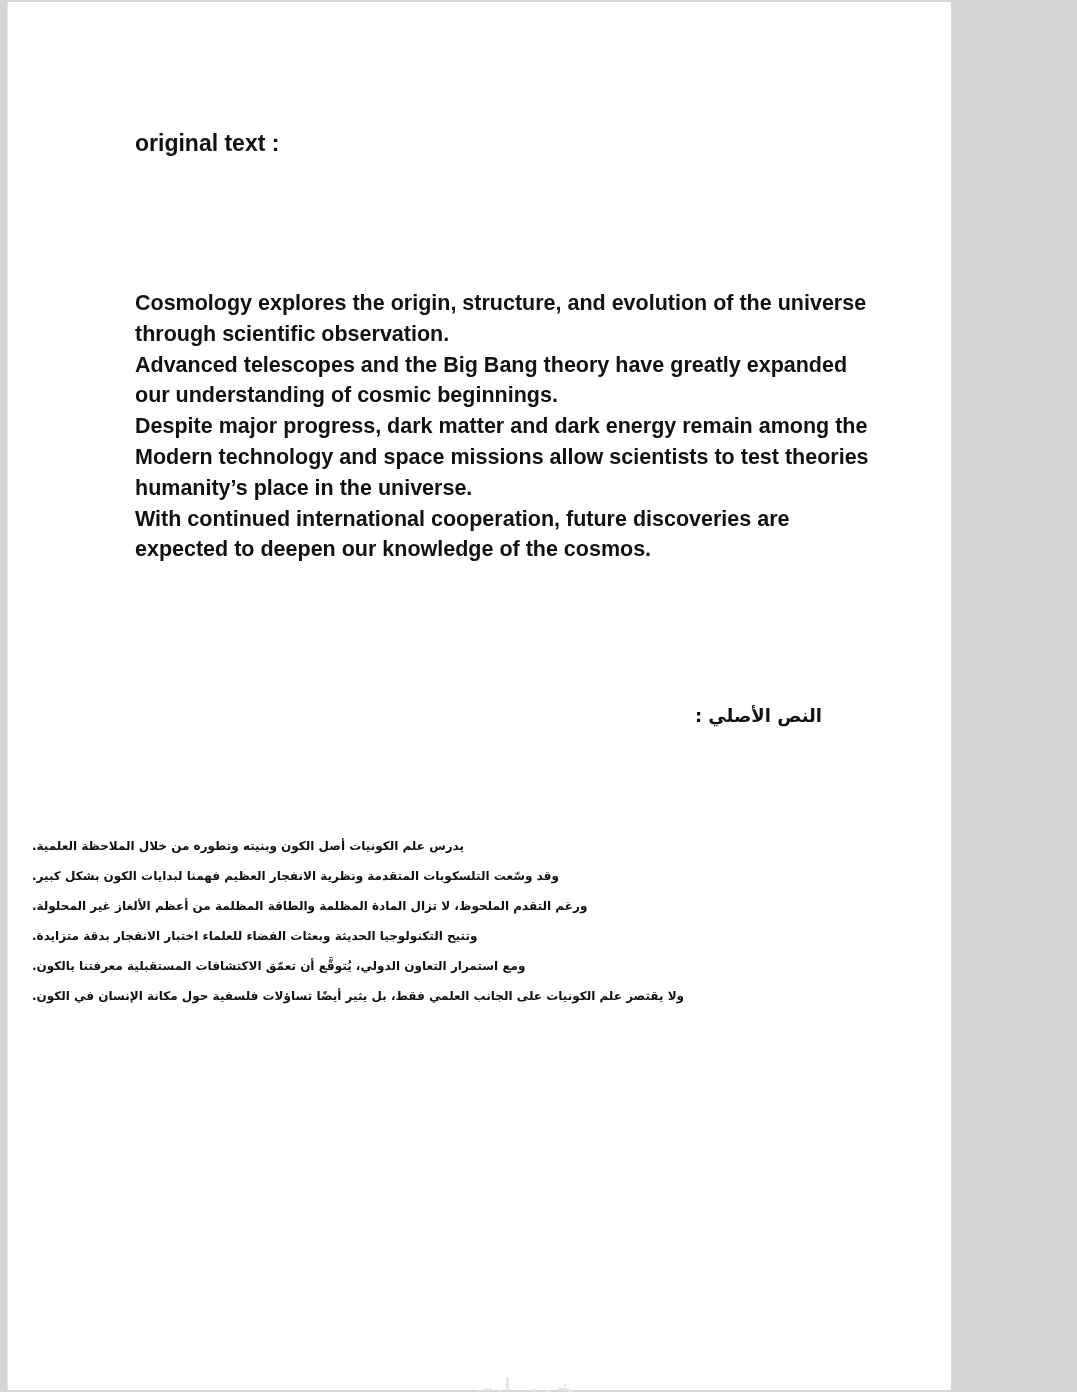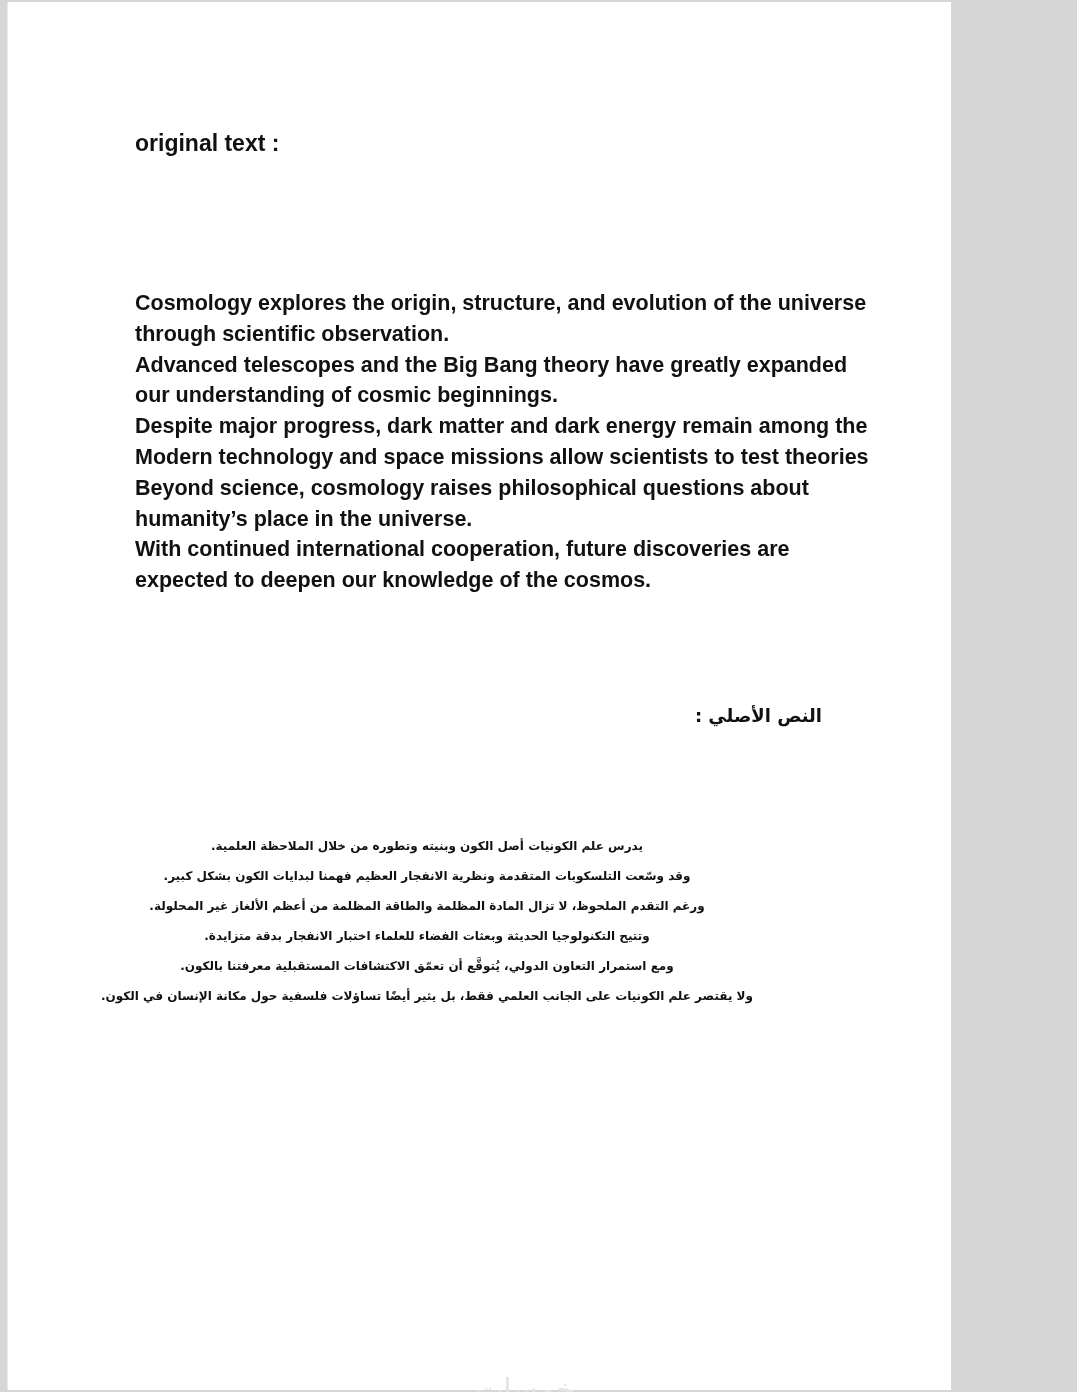--- a/index.html
+++ b/index.html
@@ -45,21 +45,21 @@
       margin-top: 33px;
     }
     .en-body .line {
       display: block;
       white-space: nowrap;
     }
     .ar {
       position: absolute;
       right: 129px;
       direction: rtl;
-      text-align: center;
+      text-align: left;
       font-family: "DejaVu Sans", sans-serif;
       font-weight: bold;
       color: #111111;
     }
     .ar-label {
       top: 703px;
       font-size: 18px;
     }
     .ar-title {
       top: 766px;
@@ -93,21 +93,20 @@
 
   <div class="en en-label">original text :</div>
 
   <div class="en en-body">
     <span class="line">Cosmology explores the origin, structure, and evolution of the universe</span>
     <span class="line">through scientific observation.</span>
     <span class="line">Advanced telescopes and the Big Bang theory have greatly expanded</span>
     <span class="line">our understanding of cosmic beginnings.</span>
     <span class="line">Despite major progress, dark matter and dark energy remain among the</span>
     <span class="line">Modern technology and space missions allow scientists to test theories</span>
-    <span class="line">Beyond science, cosmology raises philosophical questions about</span>
     <span class="line">humanity’s place in the universe.</span>
     <span class="line">With continued international cooperation, future discoveries are</span>
     <span class="line">expected to deepen our knowledge of the cosmos.</span>
   </div>
 
   <div class="ar ar-label">النص الأصلي :</div>
 
   <div class="ar ar-body">
     <span class="line">يدرس علم الكونيات أصل الكون وبنيته وتطوره من خلال الملاحظة العلمية.</span>
     <span class="line">وقد وسّعت التلسكوبات المتقدمة ونظرية الانفجار العظيم فهمنا لبدايات الكون بشكل كبير.</span>

